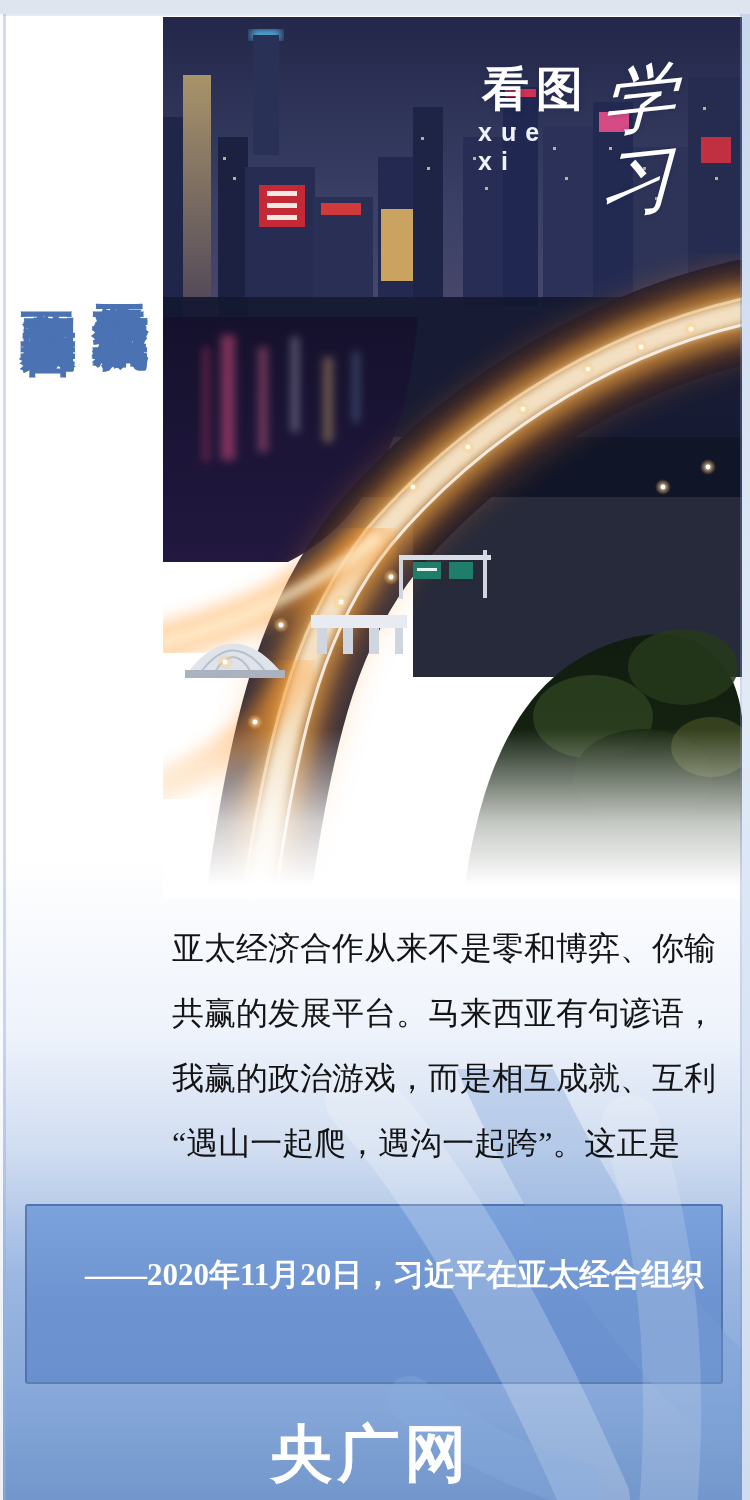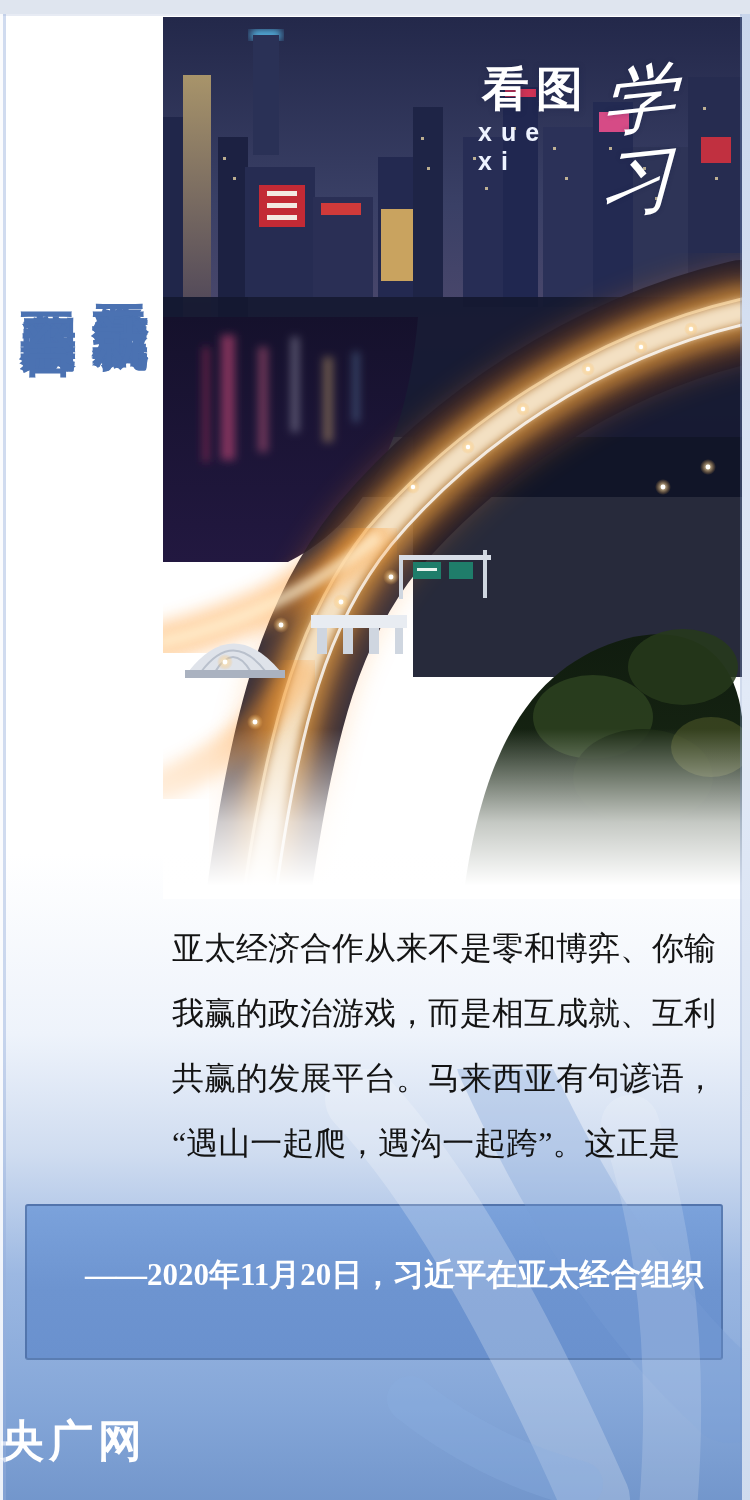--- a/index.html
+++ b/index.html
@@ -31,31 +31,31 @@
   .headline-col{position:absolute;writing-mode:vertical-rl;text-orientation:upright;
     font-family:"Liberation Serif",serif;font-weight:900;font-size:56px;letter-spacing:1px;
     color:#4b72b2;line-height:1;z-index:2;}
   .headline-primary{left:93px;top:246px;}
   .headline-secondary{left:21px;top:254px;}
   
   .body-text{position:absolute;left:172px;top:902px;width:552px;z-index:2;
     font-family:"Liberation Serif",serif;font-size:32px;line-height:65px;color:#141414;}
   .body-line{white-space:nowrap;}
   
-  .quote-box{position:absolute;left:25px;top:1190px;width:698px;height:156px;box-sizing:border-box;
+  .quote-box{position:absolute;left:25px;top:1190px;width:698px;height:180px;box-sizing:border-box;
     background:linear-gradient(180deg,#7ba2db 0%,#6d94d0 55%,#6a91ce 100%);
     border:2px solid rgba(58,88,138,.5);border-radius:3px;
     padding:44px 20px 0 58px;color:#ffffff;
     font-family:"Liberation Serif",serif;font-size:31px;font-weight:700;line-height:49px;}
   .quote-line{position:relative;z-index:2;white-space:nowrap;}
   
   .watermark{position:absolute;left:290px;top:1055px;width:460px;height:445px;z-index:1;pointer-events:none;}
   
-  .footer-logo{position:absolute;left:0;right:8px;top:1398px;z-index:2;
-    font-size:44px;font-weight:900;letter-spacing:5px;color:#ffffff;}
+  .footer-logo{position:absolute;left:0;right:8px;top:1398px;text-align:center;z-index:2;
+    font-size:62px;font-weight:900;letter-spacing:5px;color:#ffffff;}
 </style>
 </head>
 <body>
 
 <div class="poster">
 
   <div class="photo">
     <svg viewBox="0 0 579 882" preserveAspectRatio="none">
       <defs>
         <linearGradient id="sky" x1="0" y1="0" x2="0" y2="1">
@@ -227,22 +227,22 @@
     </div>
 
     <div class="photo-fade"></div>
   </div>
 
   <div class="headline-col headline-primary">亚太经济合作是相互成就</div>
   <div class="headline-col headline-secondary">互利共赢的发展平台</div>
 
   <div class="body-text">
     <div class="body-line">亚太经济合作从来不是零和博弈、你输</div>
+    <div class="body-line">共赢的发展平台。马来西亚有句谚语，</div>
     <div class="body-line">我赢的政治游戏，而是相互成就、互利</div>
-    <div class="body-line">共赢的发展平台。马来西亚有句谚语，</div>
     <div class="body-line">“遇山一起爬，遇沟一起跨”。这正是</div>
   </div>
 
   <div class="quote-box">
     <div class="quote-line">——2020年11月20日，习近平在亚太经合组织</div>
   </div>
 
   <svg class="watermark" viewBox="0 0 460 445">
     <g fill="none" stroke-linecap="round">
       <path d="M70,30 C150,115 230,260 305,430" stroke="rgba(255,255,255,0.22)" stroke-width="70"></path>

